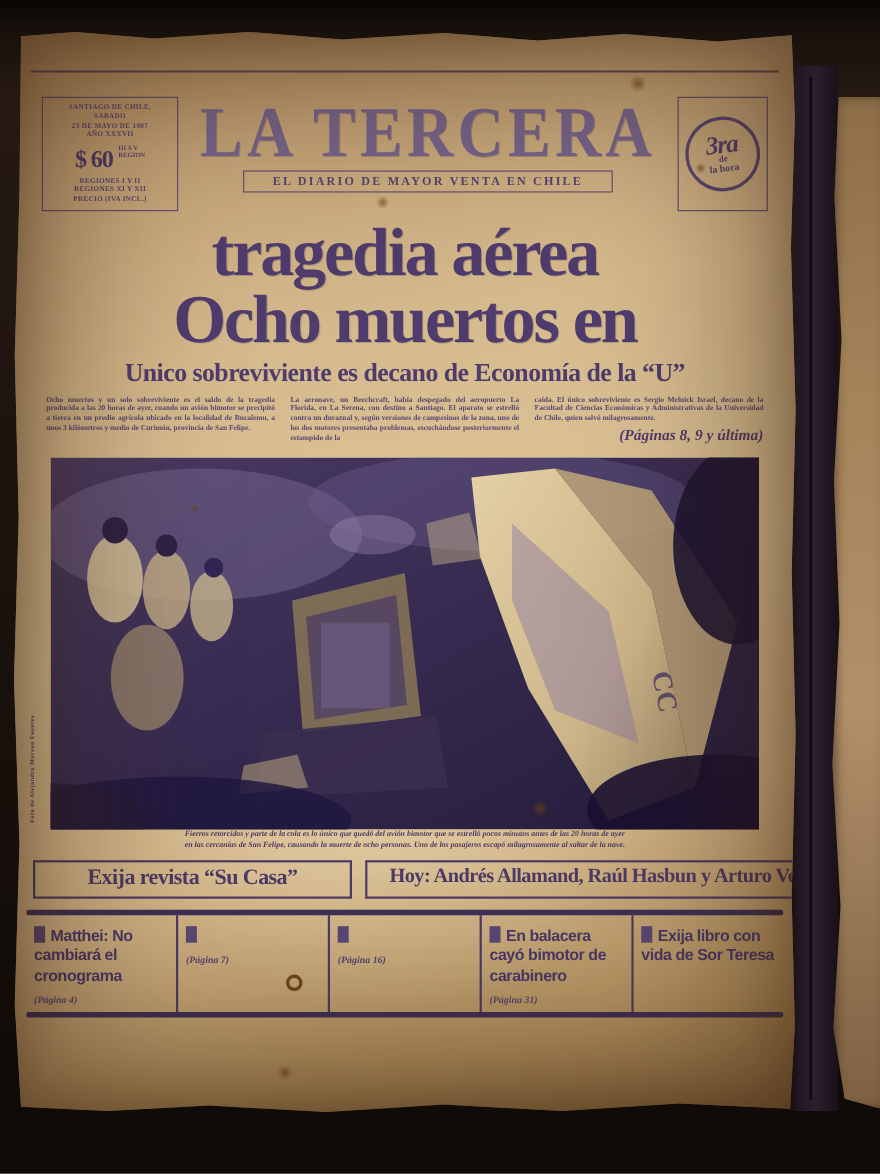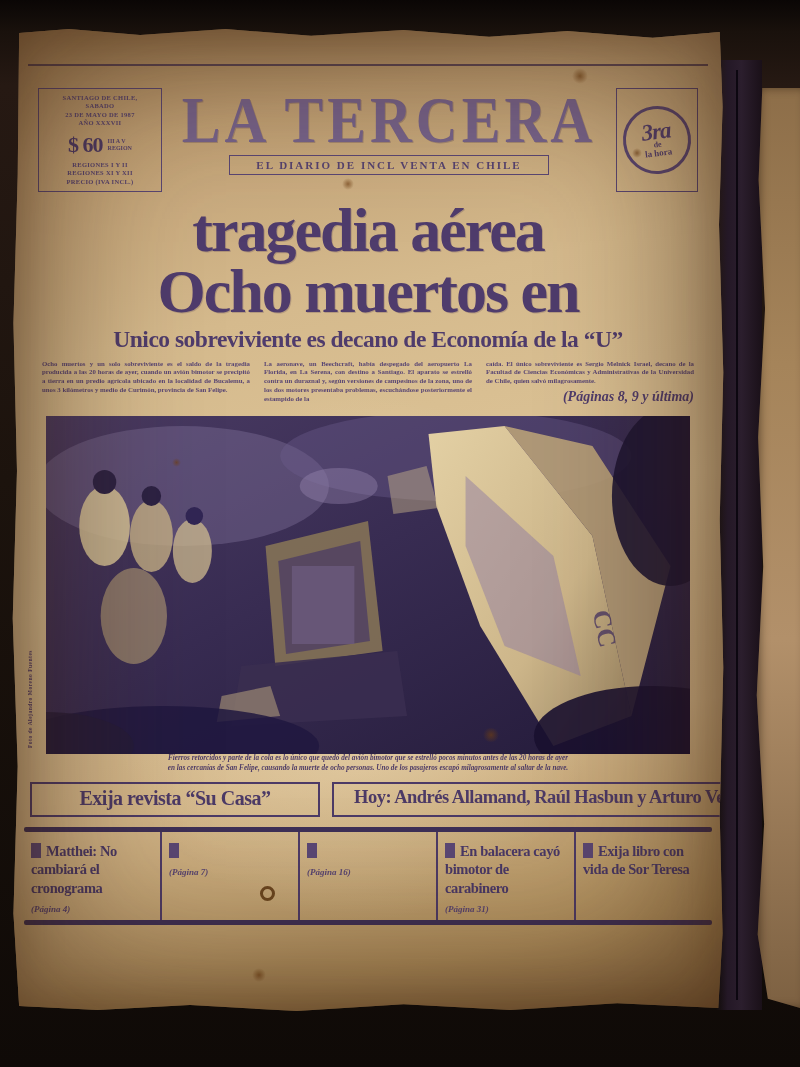--- a/index.html
+++ b/index.html
@@ -39,21 +39,21 @@
 
   .top-rule{margin:36px 16px 0;border-top:2px solid rgba(62,46,82,.75);height:0;}
 
   
   .header{margin:22px 26px 0;display:flex;align-items:stretch;height:104px;}
   .info-box{
     width:124px;border:1px solid #5a4774;padding:5px 4px 3px;box-sizing:border-box;
     text-align:center;color:#564370;flex:none;
   }
   .info-line{font-size:6.5px;font-weight:bold;letter-spacing:.3px;line-height:1.3;}
-  .price-row{display:flex;justify-content:center;align-items:center;margin:4px 0 3px;}
+  .price-row{display:flex;justify-content:center;margin:4px 0 3px;}
   .price{font-size:22px;font-weight:bold;letter-spacing:-1px;color:#4c3a66;}
   .price-region{margin-left:5px;text-align:left;}
   .price-region div{font-size:6px;font-weight:bold;line-height:1.2;}
   .masthead-wrap{flex:1;display:flex;flex-direction:column;align-items:center;min-width:0;}
   .masthead-title{
     font-size:58px;font-weight:bold;letter-spacing:4px;line-height:1.0;
     color:#77648d;text-shadow:1px 1px 0 rgba(60,40,80,.25);
     transform:scaleY(1.12);transform-origin:top center;white-space:nowrap;
   }
   .tagline-box{
@@ -108,21 +108,21 @@
   .rule-thick.bottom{margin-top:0;}
 
   
   .teasers{margin:0 12px;display:flex;align-items:stretch;}
   .teaser{flex:1;padding:10px 7px 6px;position:relative;}
   .teaser + .teaser{border-left:2px solid #4c3a66;}
   .teaser-bullet{
     display:inline-block;width:10px;height:15px;background:#5a4774;margin-right:5px;vertical-align:-2px;
   }
   .teaser-text{
-    display:inline;font-family:Liberation Serif, serif;font-weight:bold;
+    display:inline;font-family:Liberation Sans, sans-serif;font-weight:bold;
     font-size:14.5px;line-height:1.18;color:#483866;letter-spacing:-.4px;
   }
   .teaser-page{display:block;text-align:left;font-size:9px;font-style:italic;font-weight:bold;color:#564370;margin-top:7px;}
 
   
   .stain{position:absolute;border-radius:50%;pointer-events:none;}
   .stain.blot{background:radial-gradient(circle,rgba(110,62,18,.65) 0%,rgba(110,62,18,0) 70%);}
   .stain.ring{border:3px solid rgba(84,46,10,.8);background:transparent;}
 </style>
 </head>
@@ -151,21 +151,21 @@
             <div>REGION</div>
           </span>
         </div>
         <div class="info-line">REGIONES I Y II</div>
         <div class="info-line">REGIONES XI Y XII</div>
         <div class="info-line">PRECIO (IVA INCL.)</div>
       </div>
 
       <div class="masthead-wrap">
         <div class="masthead-title">LA TERCERA</div>
-        <div class="tagline-box">EL DIARIO DE INCL VENTA EN CHILE</div>
+        <div class="tagline-box">EL DIARIO DE MAYOR VENTA EN CHILE</div>
       </div>
 
       <div class="badge-box">
         <div class="badge-circle">
           <div class="badge-big">3ra</div>
           <div class="badge-small1">de</div>
           <div class="badge-small2">la hora</div>
         </div>
       </div>
     </div>

